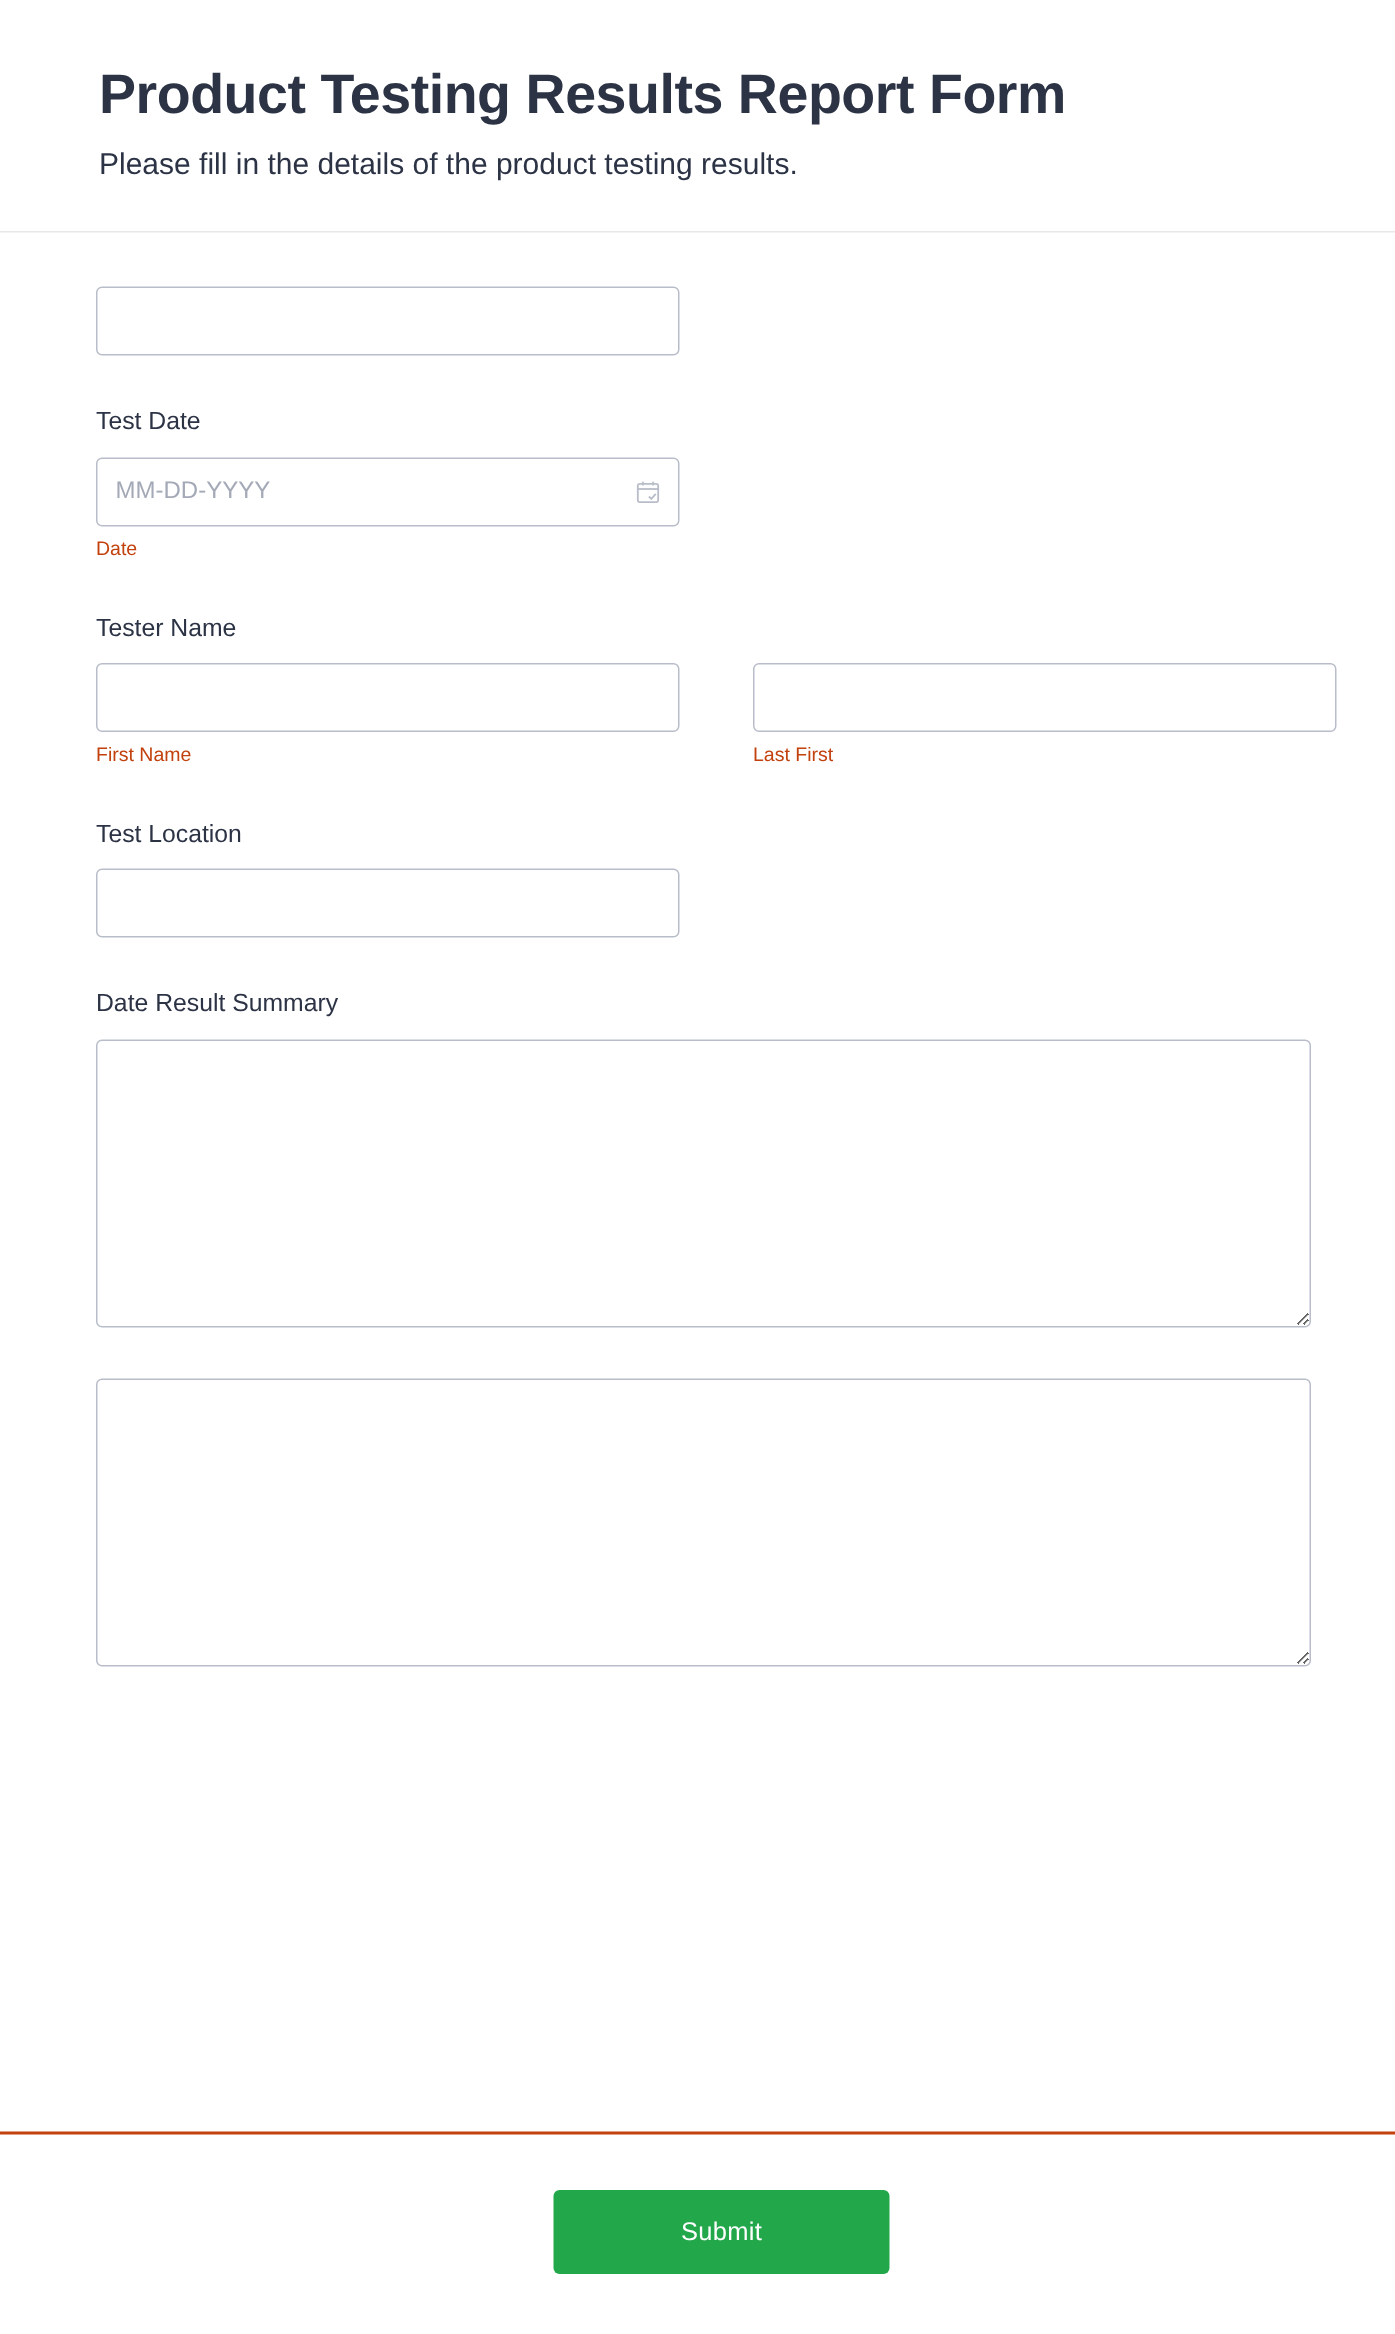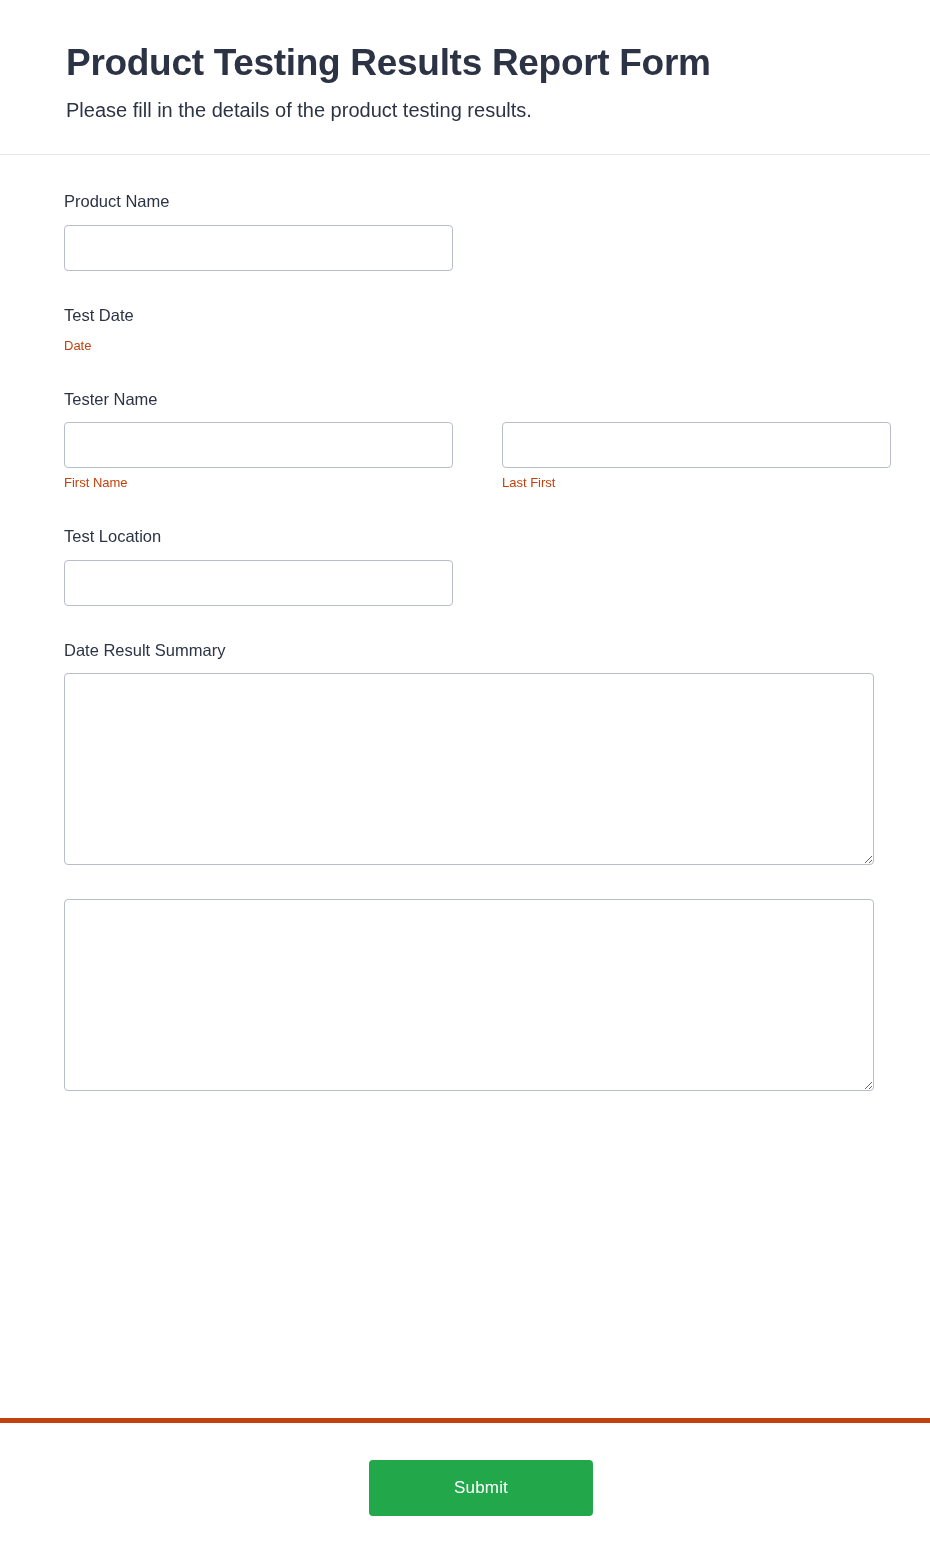--- a/index.html
+++ b/index.html
@@ -110,21 +110,21 @@
     color: #2c3345;
     font-family: "Liberation Sans", sans-serif;
     background: #ffffff;
     border: 1px solid #b8bdc9;
     border-radius: 4px;
     outline: none;
     resize: vertical;
   }
   
   .form-footer {
-    border-top: 5px solid #c2410c;
+    border-top: 2px solid #c2410c;
     padding: 37px 32px 40px 64px;
     display: flex;
     justify-content: center;
   }
   .submit-button {
     width: 224px;
     height: 56px;
     background: #22a74b;
     color: #ffffff;
     font-size: 17px;
@@ -141,26 +141,37 @@
 <div class="form-wrap">
 
   <div class="form-header">
     <h1 class="form-title">Product Testing Results Report Form</h1>
     <p class="form-subtitle">Please fill in the details of the product testing results.</p>
   </div>
 
   <div class="form-body">
 
     <div class="field-block">
-      <label class="field-label">Product Name</label>
       <input class="text-input" type="text" placeholder="" style="">
     </div>
 
     <div class="field-block">
       <label class="field-label">Test Date</label>
+      <div class="date-wrap">
+        <input class="text-input" type="text" placeholder="MM-DD-YYYY" style="">
+        <span class="date-icon">
+          <svg viewBox="0 0 16 16" width="16" height="16" fill="none" stroke="#b8bdc9" stroke-width="1.2">
+            <rect x="1.2" y="2.6" width="13.6" height="12.2" rx="1.4"></rect>
+            <line x1="1.2" y1="6" x2="14.8" y2="6"></line>
+            <line x1="4.6" y1="1.2" x2="4.6" y2="3.6"></line>
+            <line x1="11.4" y1="1.2" x2="11.4" y2="3.6"></line>
+            <polyline points="8.6,11 10.2,12.6 13.2,9.2"></polyline>
+          </svg>
+        </span>
+      </div>
       <span class="sub-label">Date</span>
     </div>
 
     <div class="field-block">
       <label class="field-label">Tester Name</label>
       <div class="name-row">
         <div class="name-col">
           <input class="text-input" type="text" placeholder="" style="">
           <span class="sub-label">First Name</span>
         </div>

